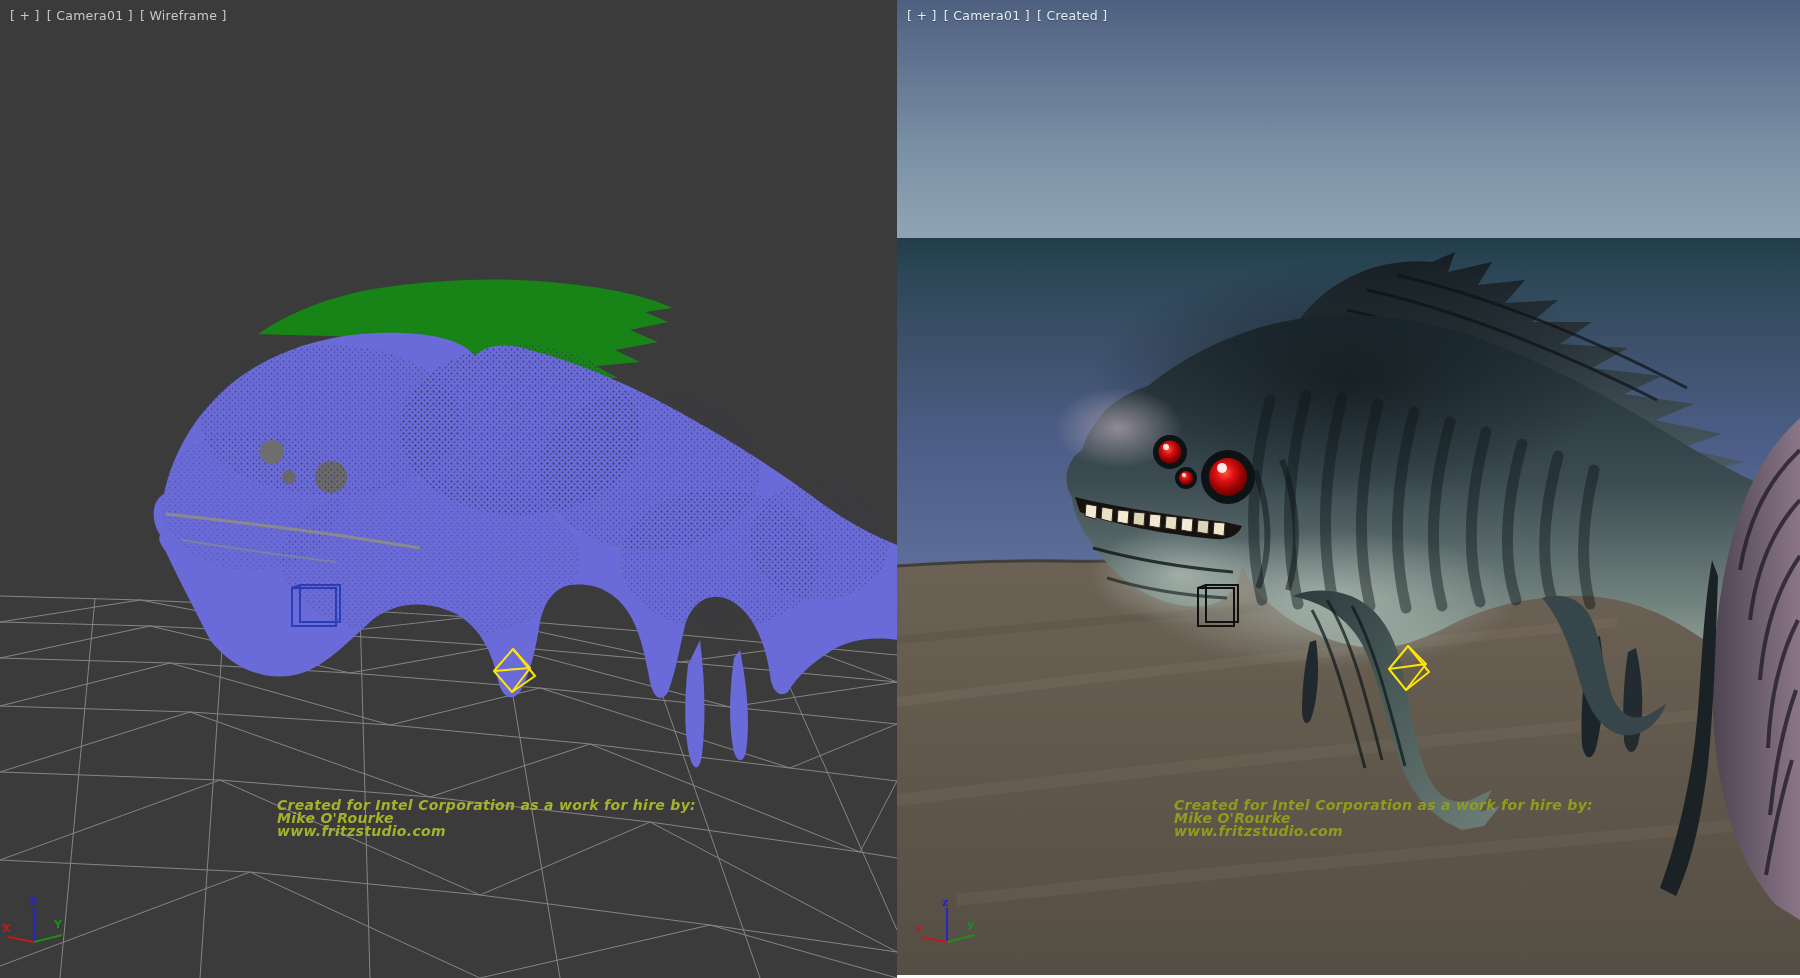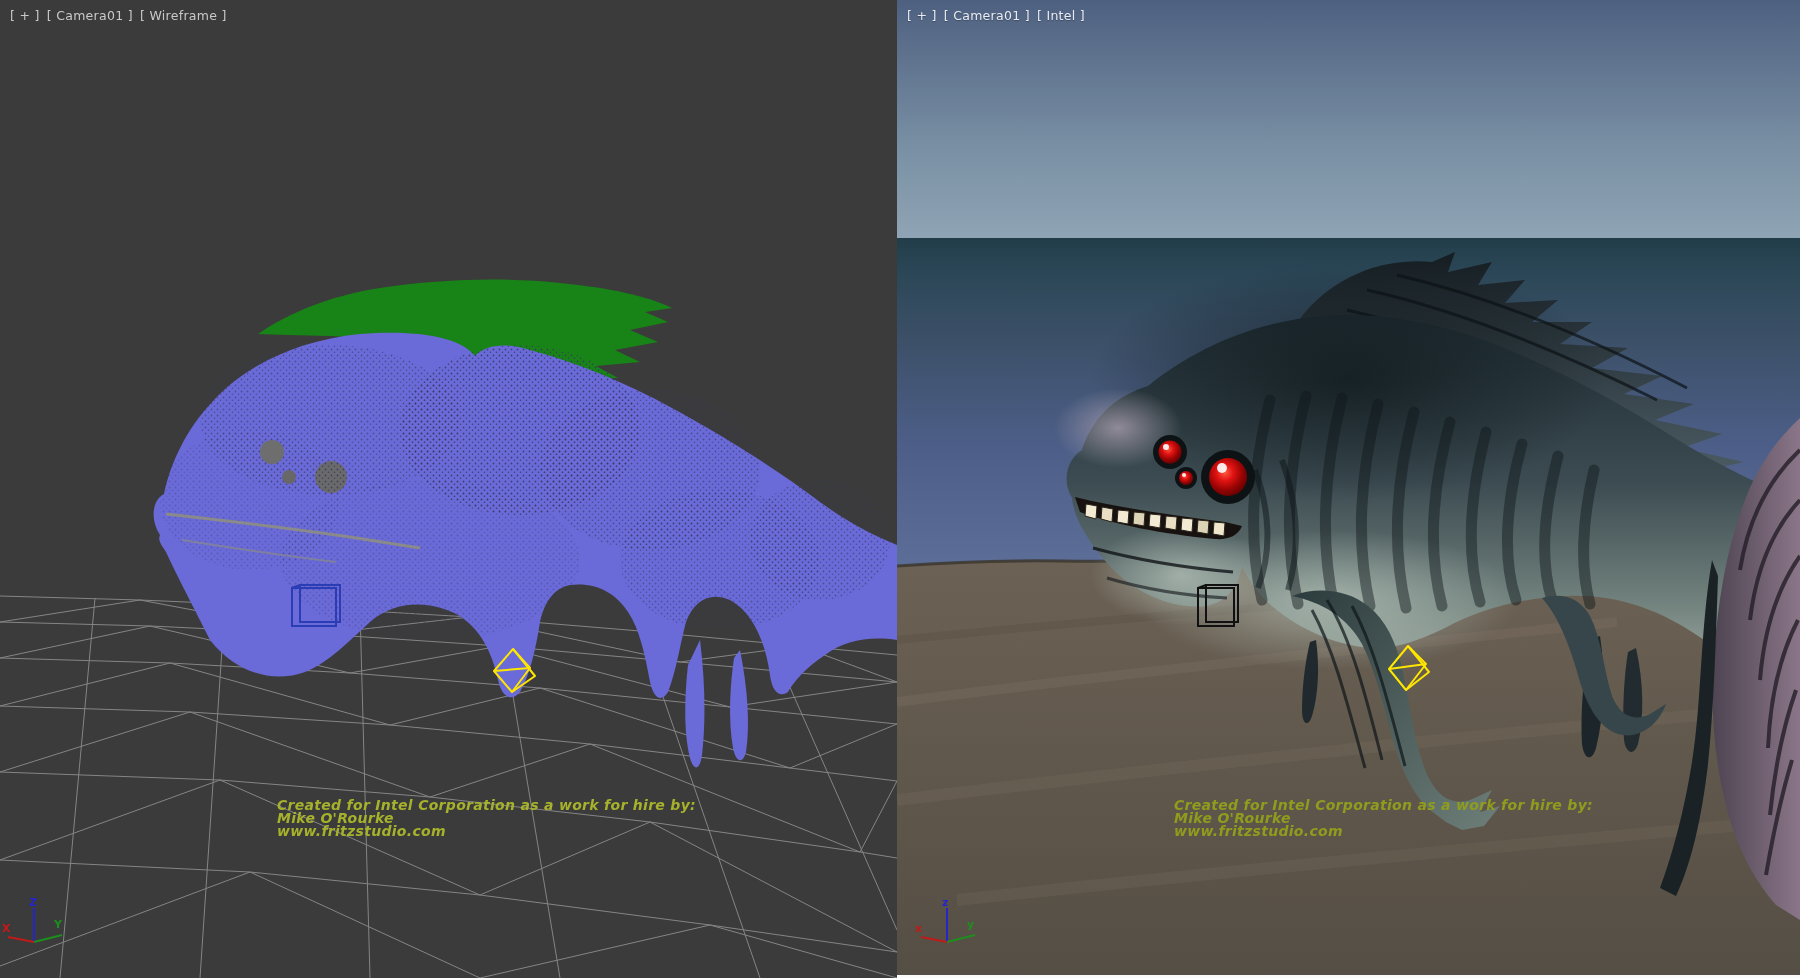--- a/index.html
+++ b/index.html
@@ -328,21 +328,21 @@
       </g>
 
       <g fill="none" stroke="#ffe600" stroke-width="2" stroke-linejoin="round">
         <path d="M511,646 L492,669 L509,690 L529,664 Z"></path>
         <path d="M492,669 L529,664"></path>
         <path d="M511,646 L532,672 L509,690"></path>
       </g>
     </svg>
 
     <div class="vp-label">
-      <span>[ + ]</span><span>[ Camera01 ]</span><span>[ Intel ]</span>
+      <span>[ + ]</span><span>[ Camera01 ]</span><span>[ Created ]</span>
     </div>
 
     <div class="credits">
       <div>Created for Intel Corporation as a work for hire by:</div>
       <div>Mike O'Rourke</div>
       <div>www.fritzstudio.com</div>
     </div>
 
     <svg class="axis-gizmo" viewBox="0 0 90 70">
       <line x1="34" y1="47" x2="34" y2="13" stroke="#2525cc" stroke-width="2"></line>

